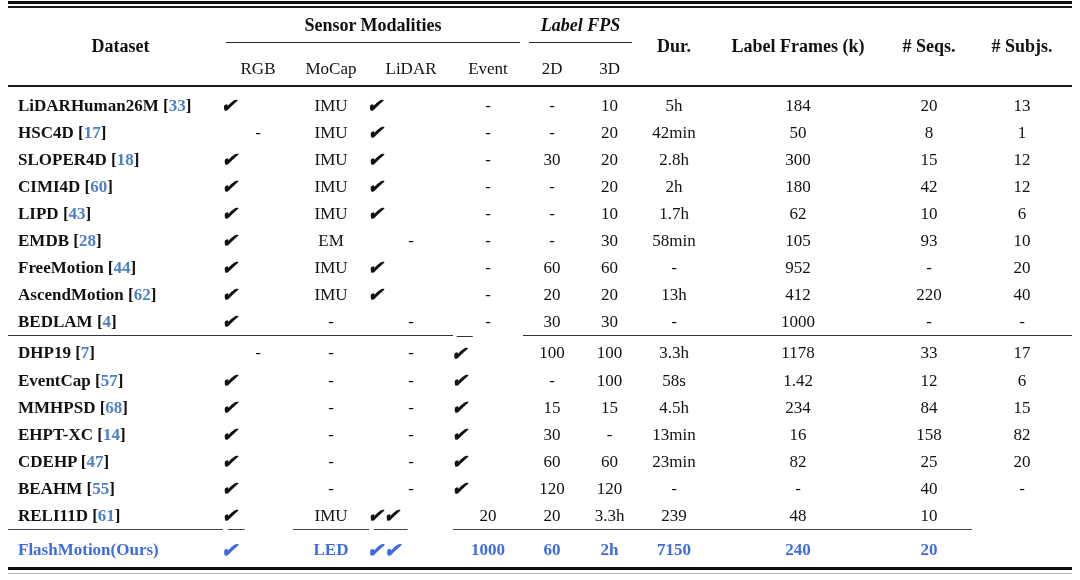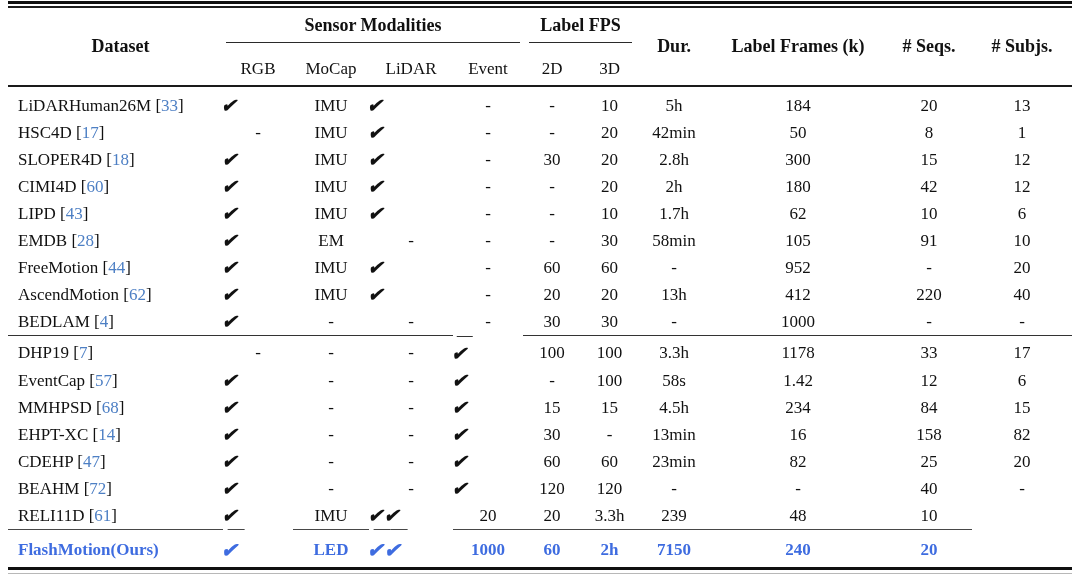--- a/index.html
+++ b/index.html
@@ -30,24 +30,24 @@
   col.c-subjs  { width: 100px; }
 
   thead th { font-weight: bold; font-size: 18px; padding: 0; vertical-align: middle; }
   thead { border-bottom: 2px solid #1a1a1a; }
   th.th-dataset { text-align: center; padding-left: 10px; font-size: 18px; }
   tr.head-top th { height: 37px; }
   tr.subhead th { font-weight: normal; font-size: 17px; height: 33px; }
 
   th.th-span { vertical-align: top; padding-top: 7px; }
   th.th-span .gwrap { border-bottom: 1.6px solid #2a2a2a; padding-bottom: 6px; margin: 0 3px; }
-  th.th-span .gwrap.fps { margin: 0 6px; }
+  th.th-span .gwrap.fps { margin: 0 6px; font-style: italic; }
 
   tbody td { text-align: center; font-size: 17px; height: 27px; padding: 0; line-height: 27px; }
-  td.td-dataset { text-align: left; padding-left: 10px; white-space: nowrap; }
+  td.td-dataset { text-align: left; padding-left: 10px; white-space: nowrap; font-weight: bold; }
   tbody tr.first-after-head td { padding-top: 5px; }
 
   tr.group-start td { border-top: 1.6px solid #333333; padding-top: 3px; }
 
   tr.ours td {
     color: var(--ours, #3e6ce0);
     font-weight: bold;
     border-top: 1.6px solid #474747;
     height: 34px; line-height: 34px;
   }
@@ -175,21 +175,21 @@
         <tr>
     <td class="td-dataset"><span class="dname">EMDB</span><span class="citewrap"> [<span class="cite">28</span>]</span></td>
     <td class="check">✔</td>
     <td>EM</td>
     <td>-</td>
     <td>-</td>
     <td>-</td>
     <td>30</td>
     <td>58min</td>
     <td>105</td>
-    <td>91</td>
+    <td>93</td>
     <td>10</td>
   </tr>
         <tr>
     <td class="td-dataset"><span class="dname">FreeMotion</span><span class="citewrap"> [<span class="cite">44</span>]</span></td>
     <td class="check">✔</td>
     <td>IMU</td>
     <td class="check">✔</td>
     <td>-</td>
     <td>60</td>
     <td>60</td>
@@ -283,21 +283,21 @@
     <td>-</td>
     <td class="check">✔</td>
     <td>60</td>
     <td>60</td>
     <td>23min</td>
     <td>82</td>
     <td>25</td>
     <td>20</td>
   </tr>
         <tr>
-    <td class="td-dataset"><span class="dname">BEAHM</span><span class="citewrap"> [<span class="cite">72</span>]</span></td>
+    <td class="td-dataset"><span class="dname">BEAHM</span><span class="citewrap"> [<span class="cite">55</span>]</span></td>
     <td class="check">✔</td>
     <td>-</td>
     <td>-</td>
     <td class="check">✔</td>
     <td>120</td>
     <td>120</td>
     <td>-</td>
     <td>-</td>
     <td>40</td>
     <td>-</td>

